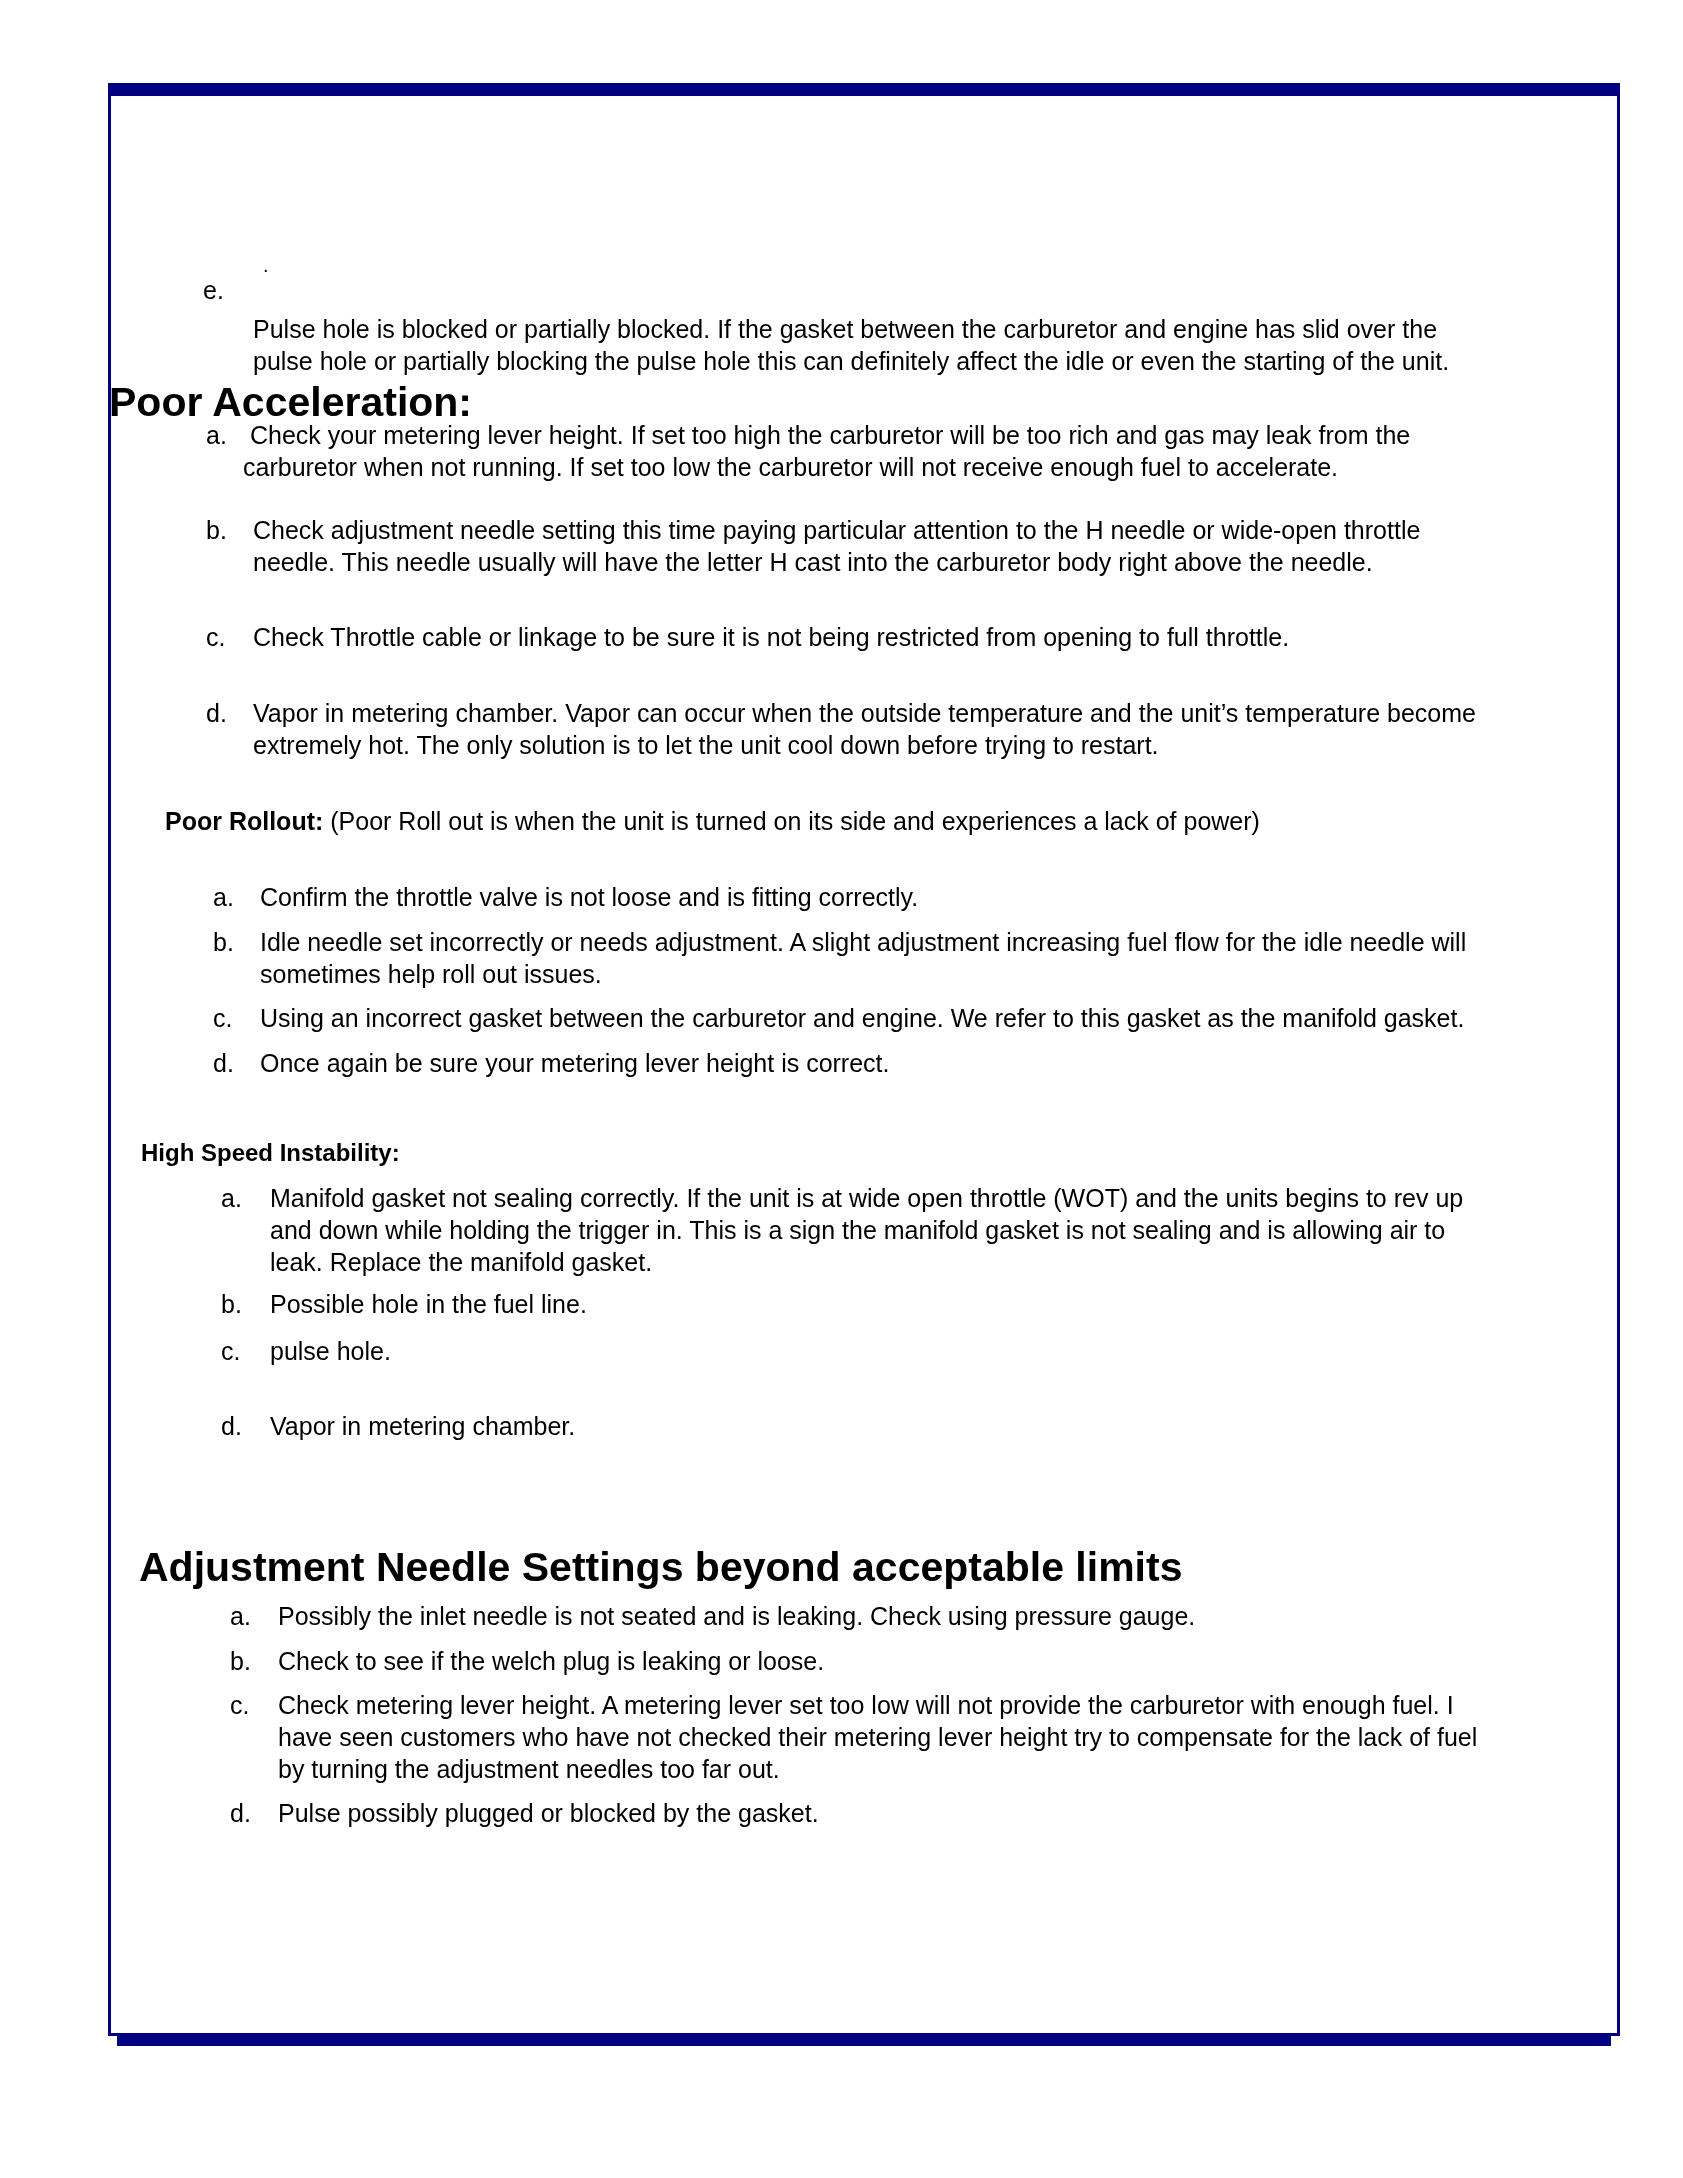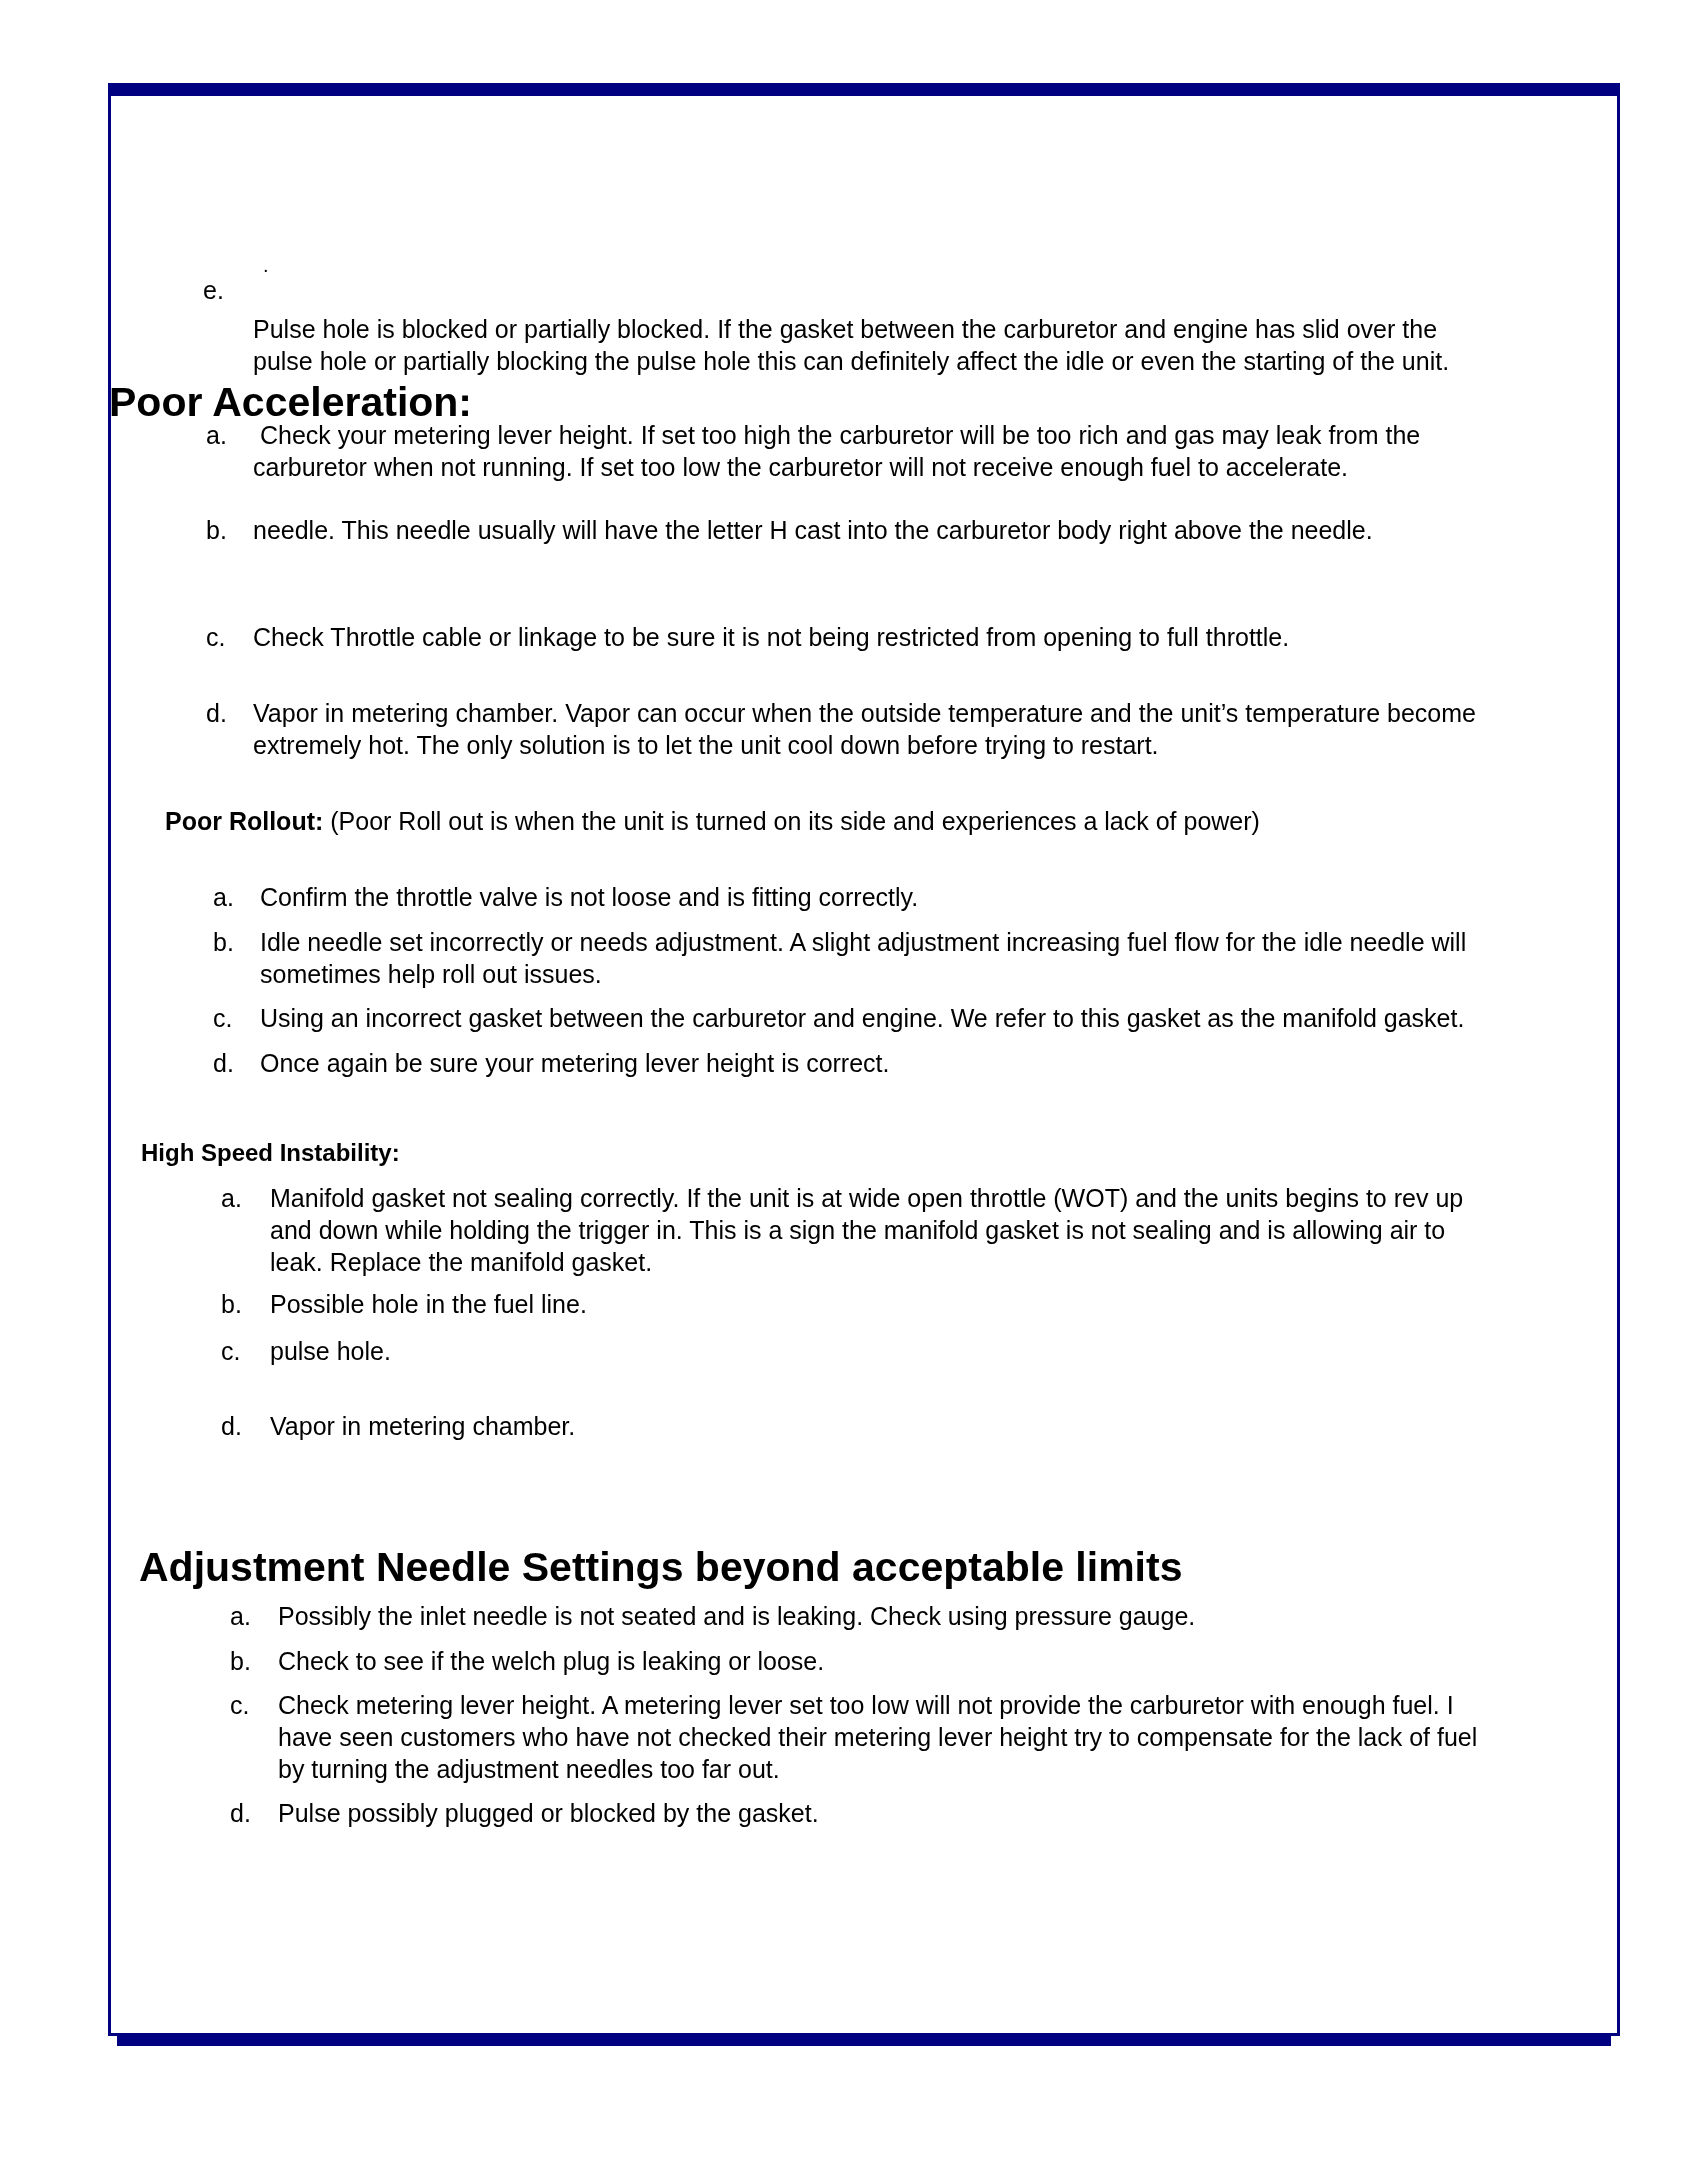--- a/index.html
+++ b/index.html
@@ -38,28 +38,29 @@
   <div class="text" style="left:50px;margin-top:39px;">
     <span>Pulse hole is blocked or partially blocked. If the gasket between the carburetor and engine has slid over the</span>
     <span>pulse hole or partially blocking the pulse hole this can definitely affect the idle or even the starting of the unit.</span>
   </div>
 </div>
 
 <div class="h-large" style="left:109px; top:384px;">Poor Acceleration:</div>
 
 <div class="item" style="left:206px; top:419px;">
   <span class="marker">a.</span>
-  <div class="text" style="left:47px;">
+  <div class="text" style="left:37px;">
     <span> Check your metering lever height. If set too high the carburetor will be too rich and gas may leak from the</span>
     <span>carburetor when not running. If set too low the carburetor will not receive enough fuel to accelerate.</span>
   </div>
 </div>
 <div class="item" style="left:206px; top:514px;">
   <span class="marker">b.</span>
   <div class="text" style="left:47px;">
+    <span>Check adjustment needle setting this time paying particular attention to the H needle or wide-open throttle</span>
     <span>needle. This needle usually will have the letter H cast into the carburetor body right above the needle.</span>
   </div>
 </div>
 <div class="item" style="left:206px; top:621px;">
   <span class="marker">c.</span>
   <div class="text" style="left:47px;">
     <span>Check Throttle cable or linkage to be sure it is not being restricted from opening to full throttle.</span>
   </div>
 </div>
 <div class="item" style="left:206px; top:697px;">

